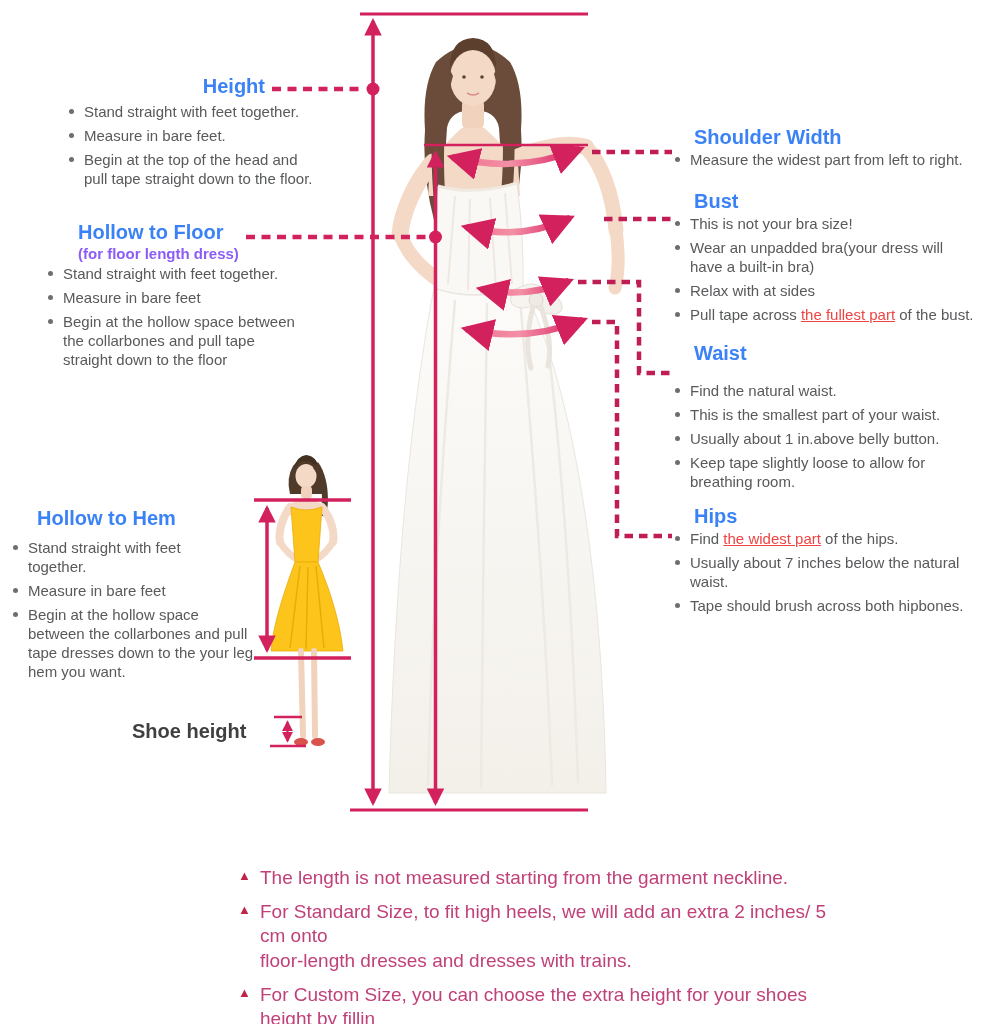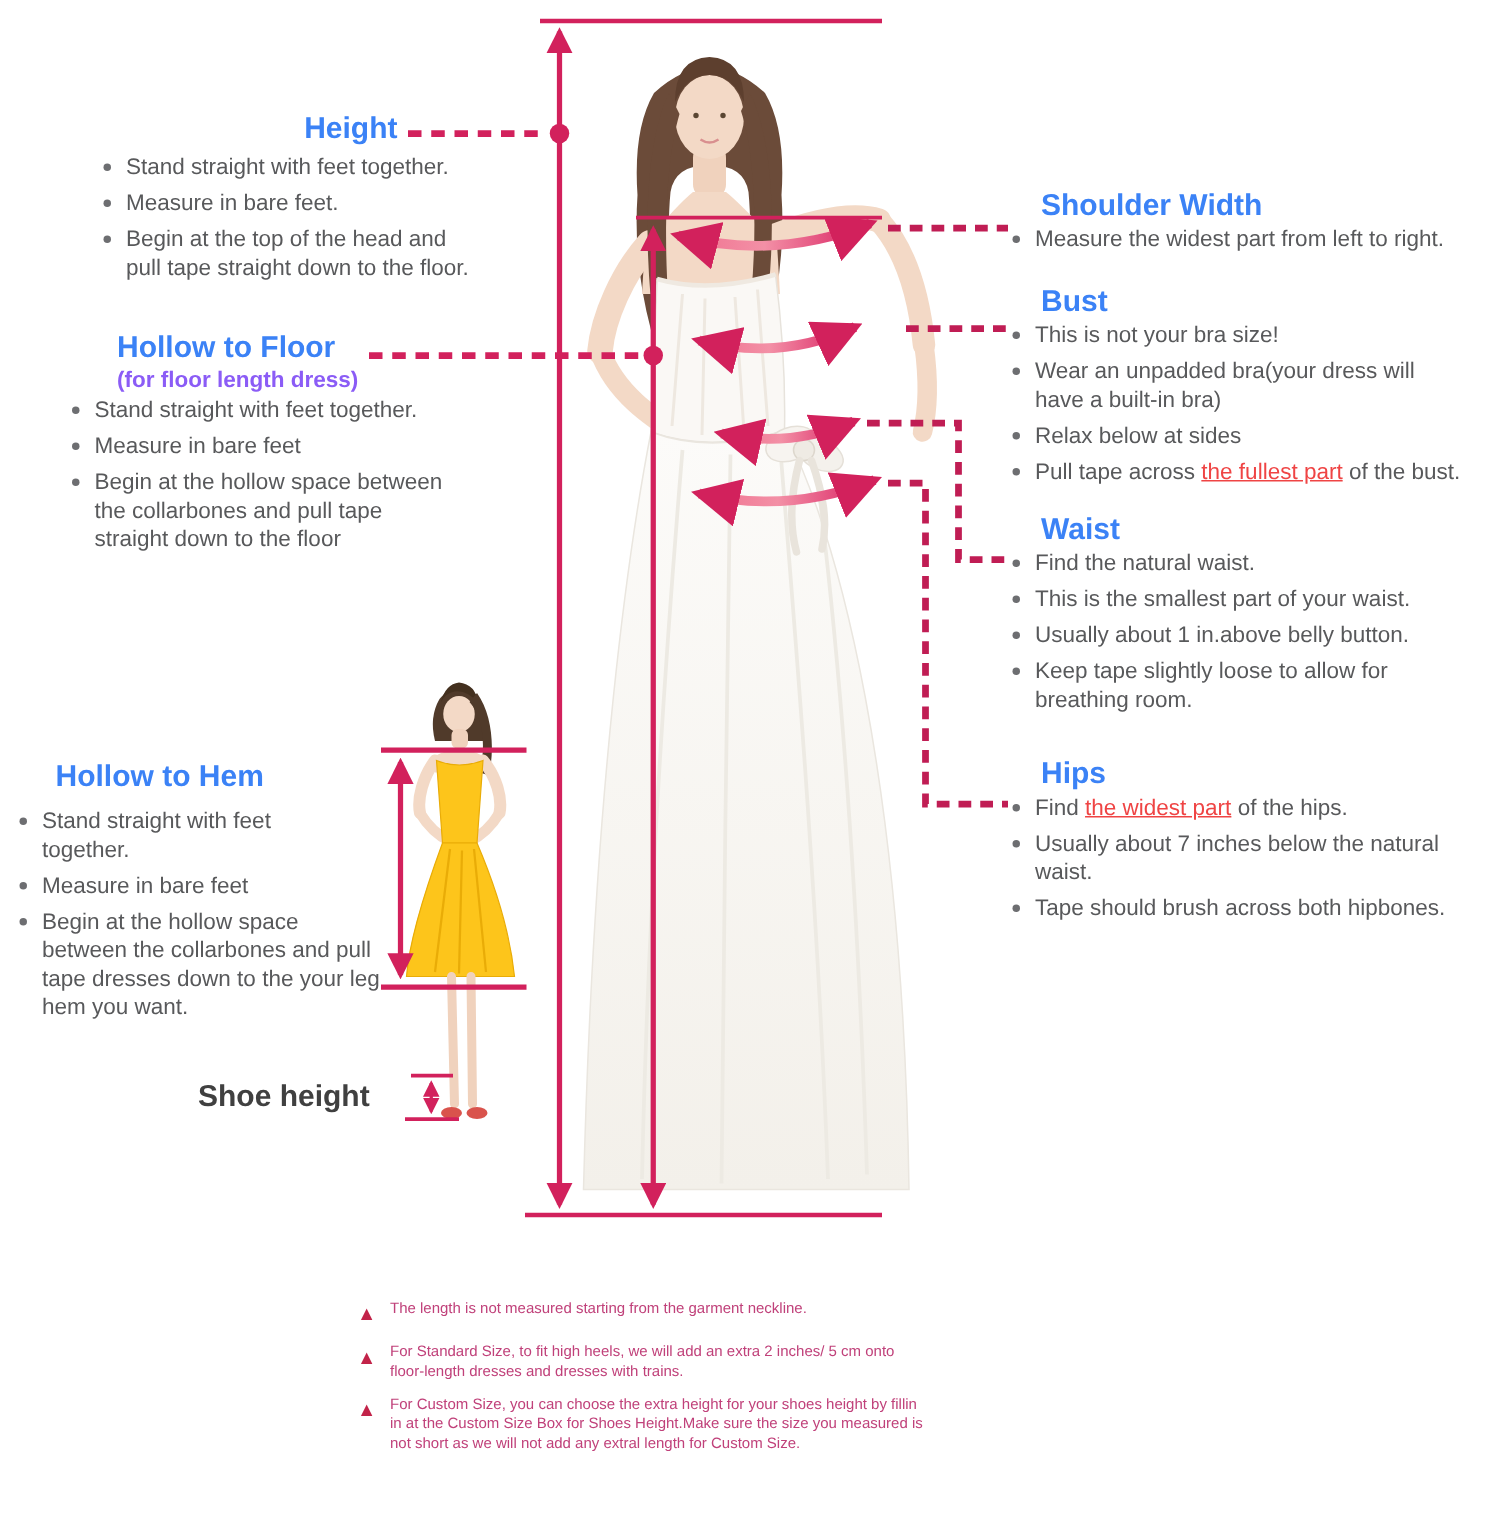--- a/index.html
+++ b/index.html
@@ -12,21 +12,21 @@
   ul.b{list-style:none;margin:6px 0 0 0;padding:0 0 0 27px;font-size:15px;line-height:1.27;}
   ul.b li{position:relative;margin:0 0 5px 0;white-space:pre-line;}
   ul.b li::before{content:"";position:absolute;left:-15px;top:7px;width:5px;height:5px;
                   border-radius:50%;background:#6d6e71;}
   .em{color:#ef4444;text-decoration:underline;}
   .title-right{text-align:right;}
   .shoe-title{position:absolute;font-size:20px;font-weight:bold;color:#404040;}
   .notes{position:absolute;left:238px;top:866px;width:600px;}
   .note{display:flex;align-items:flex-start;margin-bottom:9px;}
   .note .tri{flex:0 0 22px;color:#c22349;font-size:13px;line-height:20px;}
-  .note .txt{font-size:10px;line-height:1.3;color:#c0417a;white-space:pre-line;}
+  .note .txt{font-size:19px;line-height:1.3;color:#c0417a;white-space:pre-line;}
 </style>
 </head>
 <body>
 
 <div class="canvas">
 
   <svg class="overlay" viewBox="0 0 1000 1024">
     <defs>
       <marker id="mArr" viewBox="0 0 12 12" refX="10" refY="6" markerWidth="5" markerHeight="5" orient="auto-start-reverse">
         <path d="M0,0 L12,6 L0,12 Z" fill="#d2215c"></path>
@@ -167,28 +167,28 @@
       <li style="--d:1">Measure the widest part from left to right.</li>
     </ul>
   </div>
 
   <div class="sec" style="left:666px;top:191px;width:334px;">
     <h2 class="t" style="margin-left:28px;">Bust</h2>
     <ul class="b" style="margin-top:2px;padding-left:24px;">
       <li>This is not your bra size!</li>
       <li>Wear an unpadded bra(your dress will
 have a built-in bra)</li>
-      <li>Relax below at sides</li>
+      <li>Relax with at sides</li>
       <li><span>Pull tape across </span><span class="em">the fullest part</span><span> of the bust.</span></li>
     </ul>
   </div>
 
   <div class="sec" style="left:666px;top:343px;width:334px;">
     <h2 class="t" style="margin-left:28px;">Waist</h2>
-    <ul class="b" style="margin-top:2px;padding-left:24px;">
+    <ul class="b" style="margin-top:17px;padding-left:24px;">
       <li>Find the natural waist.</li>
       <li>This is the smallest part of your waist.</li>
       <li>Usually about 1 in.above belly button.</li>
       <li>Keep tape slightly loose to allow for
 breathing room.</li>
     </ul>
   </div>
 
   <div class="sec" style="left:666px;top:506px;width:334px;">
     <h2 class="t" style="margin-left:28px;">Hips</h2>

